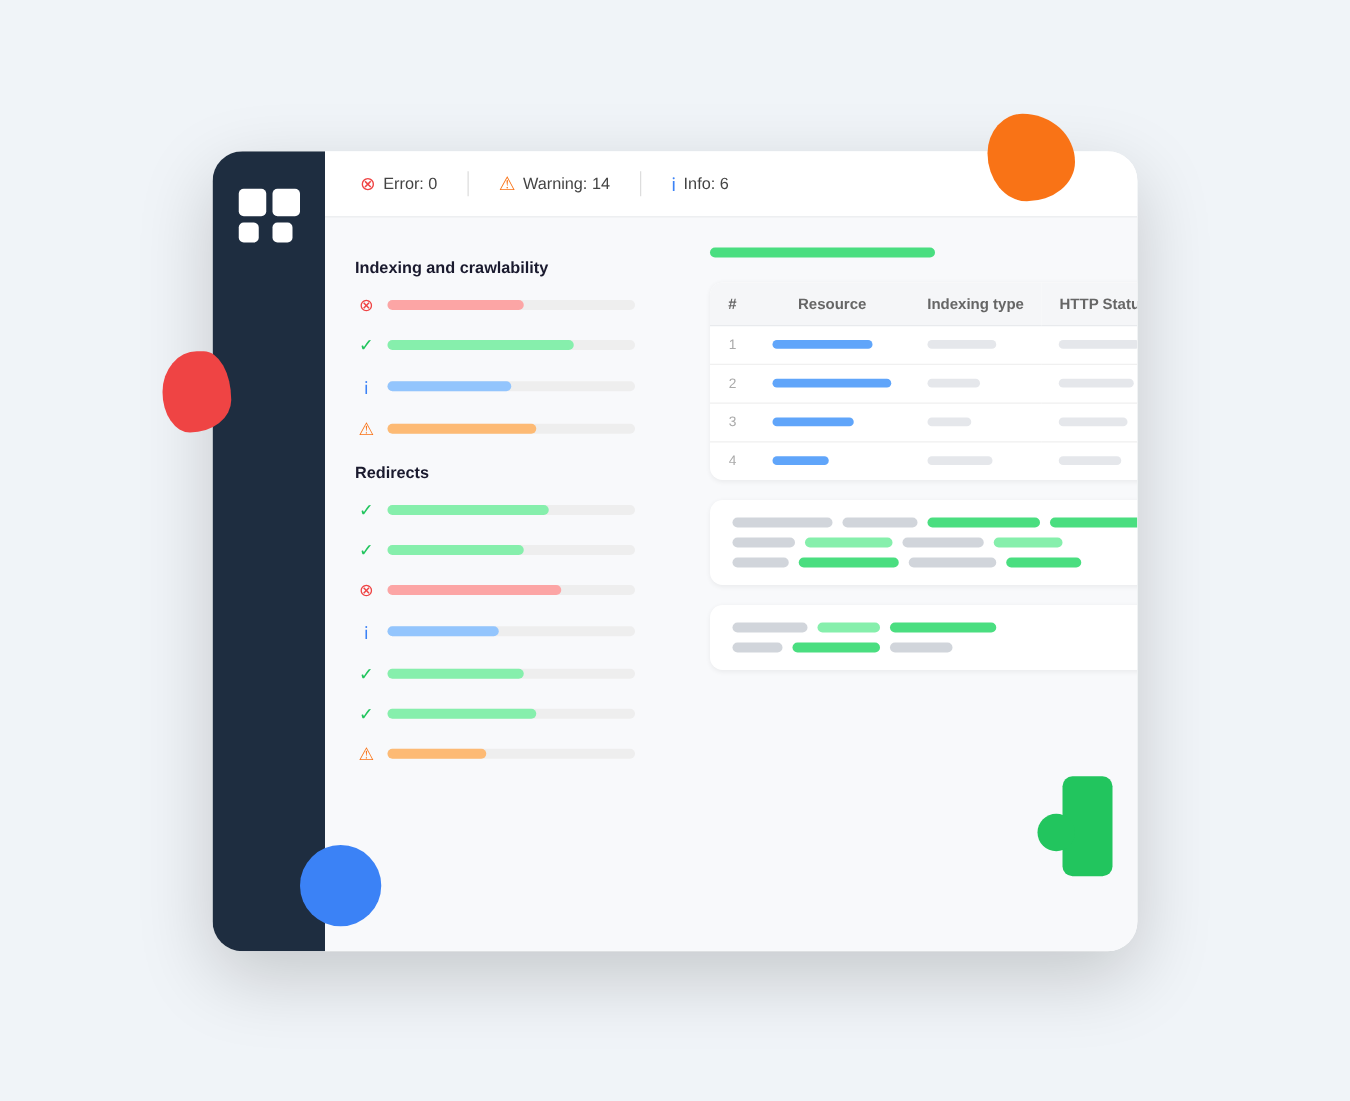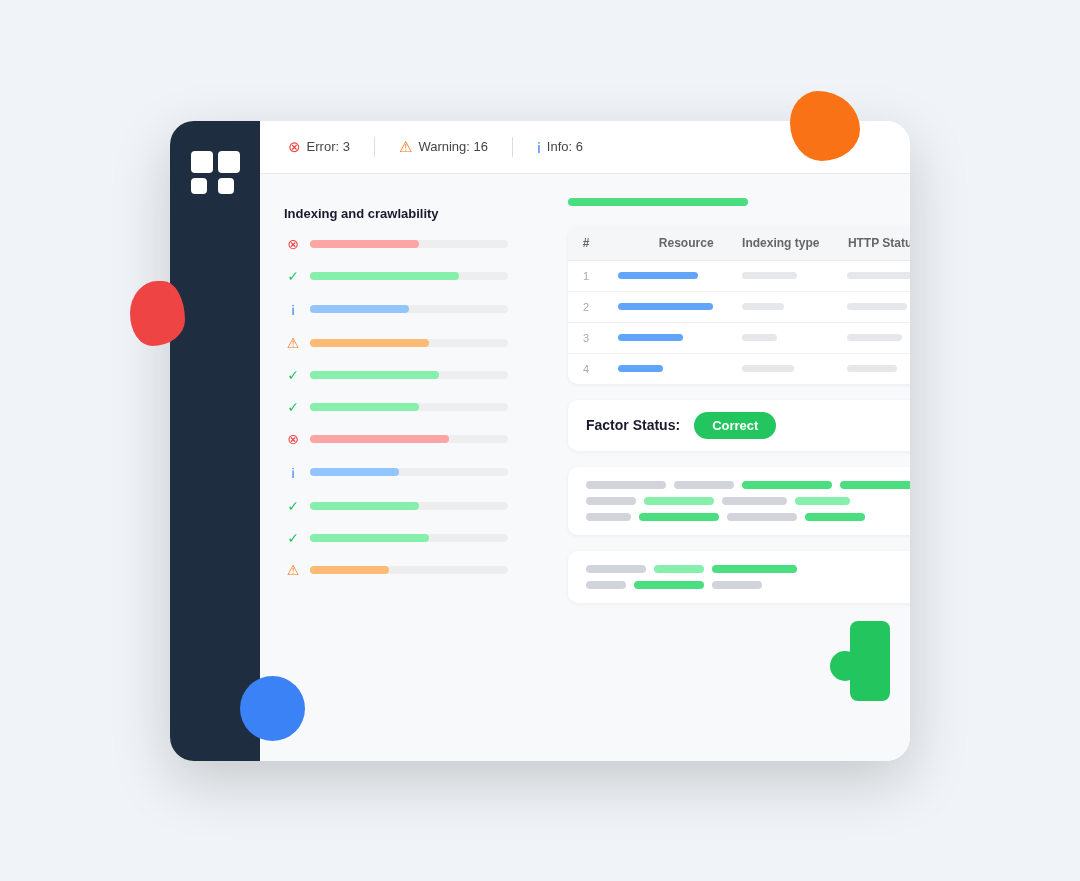--- a/index.html
+++ b/index.html
@@ -224,21 +224,21 @@
       width: 100%;
       border-collapse: collapse;
       font-size: 12px;
     }
     thead tr {
       background: #f5f6f8;
       border-bottom: 1px solid #e8eaed;
     }
     thead th {
       padding: 10px 14px;
-      text-align: right;
+      text-align: center;
       font-weight: 600;
       color: #666;
       font-size: 12px;
     }
     thead th:first-child { width: 36px; text-align: center; }
     tbody tr {
       border-bottom: 1px solid #f0f0f0;
     }
     tbody tr:last-child { border-bottom: none; }
     tbody td {
@@ -321,26 +321,26 @@
         <div class="logo-block small"></div>
         <div class="logo-block small"></div>
       </div>
     </div>
 
     <div class="main">
 
       <div class="topbar">
         <div class="badge">
           <span class="badge-icon badge-error">⊗</span>
-          <span>Error: 3</span>
+          <span>Error: 0</span>
         </div>
         <div class="divider-v"></div>
         <div class="badge">
           <span class="badge-icon badge-warning">⚠</span>
-          <span>Warning: 16</span>
+          <span>Warning: 14</span>
         </div>
         <div class="divider-v"></div>
         <div class="badge">
           <span class="badge-icon badge-info">ℹ</span>
           <span>Info: 6</span>
         </div>
       </div>
 
       <div class="content">
 
@@ -370,20 +370,21 @@
             <span class="item-count"></span>
           </div>
           <div class="item-row">
             <span class="item-icon warning">⚠</span>
             <div class="bar-container">
               <div class="bar orange" style="width:60%"></div>
             </div>
             <span class="item-count"></span>
           </div>
 
+          <div class="section-title">Redirects</div>
           <div class="item-row">
             <span class="item-icon success">✓</span>
             <div class="bar-container">
               <div class="bar green" style="width:65%"></div>
             </div>
             <span class="item-count"></span>
           </div>
           <div class="item-row">
             <span class="item-icon success">✓</span>
             <div class="bar-container">
@@ -489,24 +490,20 @@
                       <div class="cell-placeholder" style="width:52px"></div>
                     </td>
                   <td>
                       <div class="cell-placeholder" style="width:50px"></div>
                     </td>
                 </tr>
               </tbody>
             </table>
           </div>
 
-          <div class="factor-status">
-            <span class="factor-label">Factor Status:</span>
-            <span class="correct-badge">Correct</span>
-          </div>
 
           <div class="text-block-group">
             <div class="text-line">
               <div class="tl-gray" style="width:80px"></div>
               <div class="tl-gray" style="width:60px"></div>
               <div class="tl-green-dark" style="width:90px"></div>
               <div class="tl-green-dark" style="width:75px"></div>
             </div>
             <div class="text-line">
               <div class="tl-gray" style="width:50px"></div>

